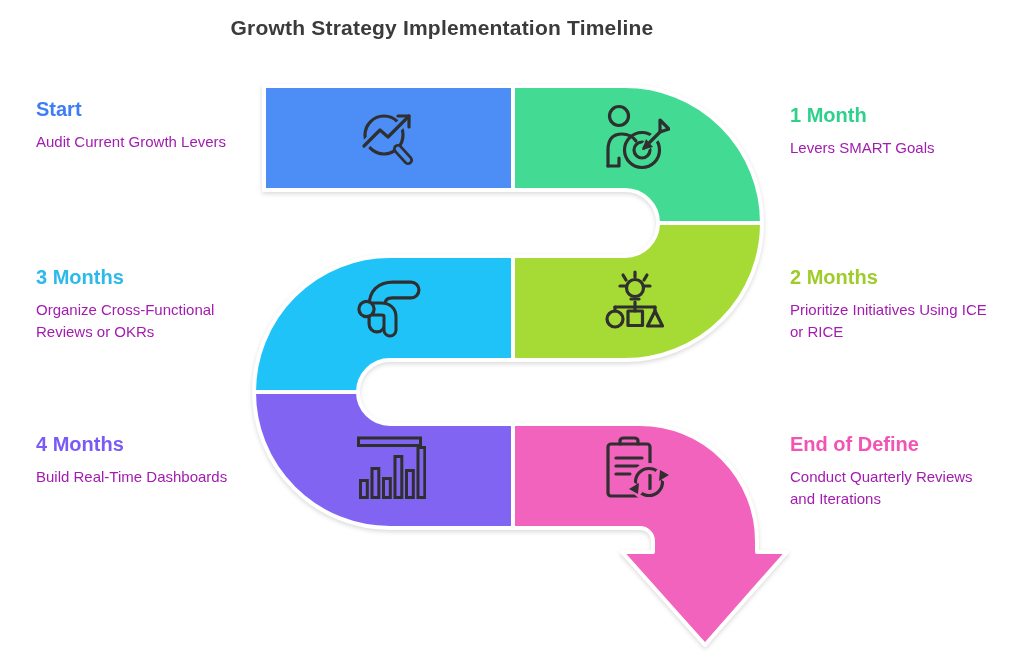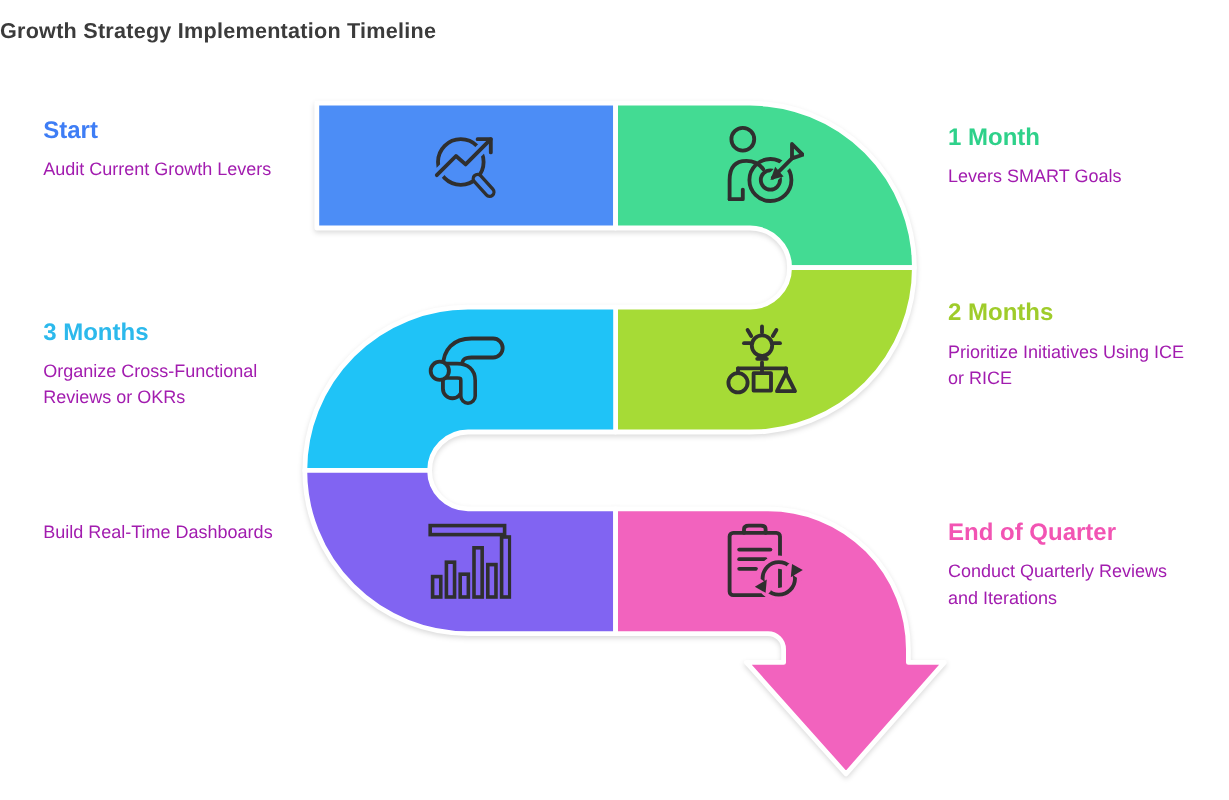--- a/index.html
+++ b/index.html
@@ -1,37 +1,37 @@
 <!DOCTYPE html>
 <html><head>
 <meta charset="utf-8">
 <style>
   html,body{margin:0;padding:0;background:#fff;}
   .canvas{
     position:relative;width:1024px;height:667px;background:#fff;overflow:hidden;
     font-family:"Liberation Sans",sans-serif;
   }
   .title{
-    position:absolute;top:16px;left:0;width:884px;
-    font-size:18px;font-weight:700;letter-spacing:.2px;margin:0;
+    position:absolute;top:16px;left:0;width:884px;text-align:center;
+    font-size:21px;font-weight:700;letter-spacing:.2px;margin:0;
   }
   .snake{position:absolute;left:0;top:0;filter:drop-shadow(0 2px 2px rgba(0,0,0,.14));}
   .snake path{stroke:#fff;stroke-width:4;stroke-linejoin:round;}
   .icon{position:absolute;width:72px;height:72px;}
   .icon svg{display:block;width:72px;height:72px;}
   .ic{stroke:#2F2F2F;stroke-width:3.2;fill:none;stroke-linecap:round;stroke-linejoin:round;}
   .ic-sq{stroke:#2F2F2F;stroke-width:3;fill:none;stroke-linecap:butt;}
   .ic-fill{fill:#2F2F2F;stroke:none;}
   .label{position:absolute;width:200px;}
   .label.left{left:36px;text-align:left;}
   .label.right{left:790px;text-align:left;}
   .milestone{font-size:20px;font-weight:700;line-height:1.15;margin:0 0 10px 0;}
   .desc{font-size:15px;font-weight:400;line-height:22px;color:#a21caf;margin:0;}
   .pos-r1l{top:98px;}  .pos-r1r{top:104px;}
-  .pos-r2l{top:266px;} .pos-r2r{top:250px;}
+  .pos-r2l{top:266px;} .pos-r2r{top:266px;}
   .pos-r3l{top:433px;} .pos-r3r{top:433px;}
 </style>
 </head>
 <body>
 
 <div class="canvas">
 
   <h1 class="title" style="color: rgb(59, 59, 59);">Growth Strategy Implementation Timeline</h1>
 
   <svg class="snake" width="1024" height="667" viewBox="0 0 1024 667">
@@ -153,21 +153,22 @@
     <div class="milestone" style="color: rgb(44, 185, 236);">3 Months</div>
     <p class="desc">Organize Cross-Functional Reviews or OKRs</p>
   </div>
 
   <div class="label right pos-r2r">
     <div class="milestone" style="color: rgb(159, 204, 42);">2 Months</div>
     <p class="desc">Prioritize Initiatives Using ICE or RICE</p>
   </div>
 
   <div class="label left pos-r3l">
+    <div class="milestone" style="color: rgb(123, 91, 245);">4 Months</div>
     <p class="desc">Build Real-Time Dashboards</p>
   </div>
 
   <div class="label right pos-r3r">
-    <div class="milestone" style="color: rgb(242, 84, 179);">End of Quarter</div>
+    <div class="milestone" style="color: rgb(242, 84, 179);">End of Define</div>
     <p class="desc">Conduct Quarterly Reviews and Iterations</p>
   </div>
 
 </div>
 
 </body></html>

